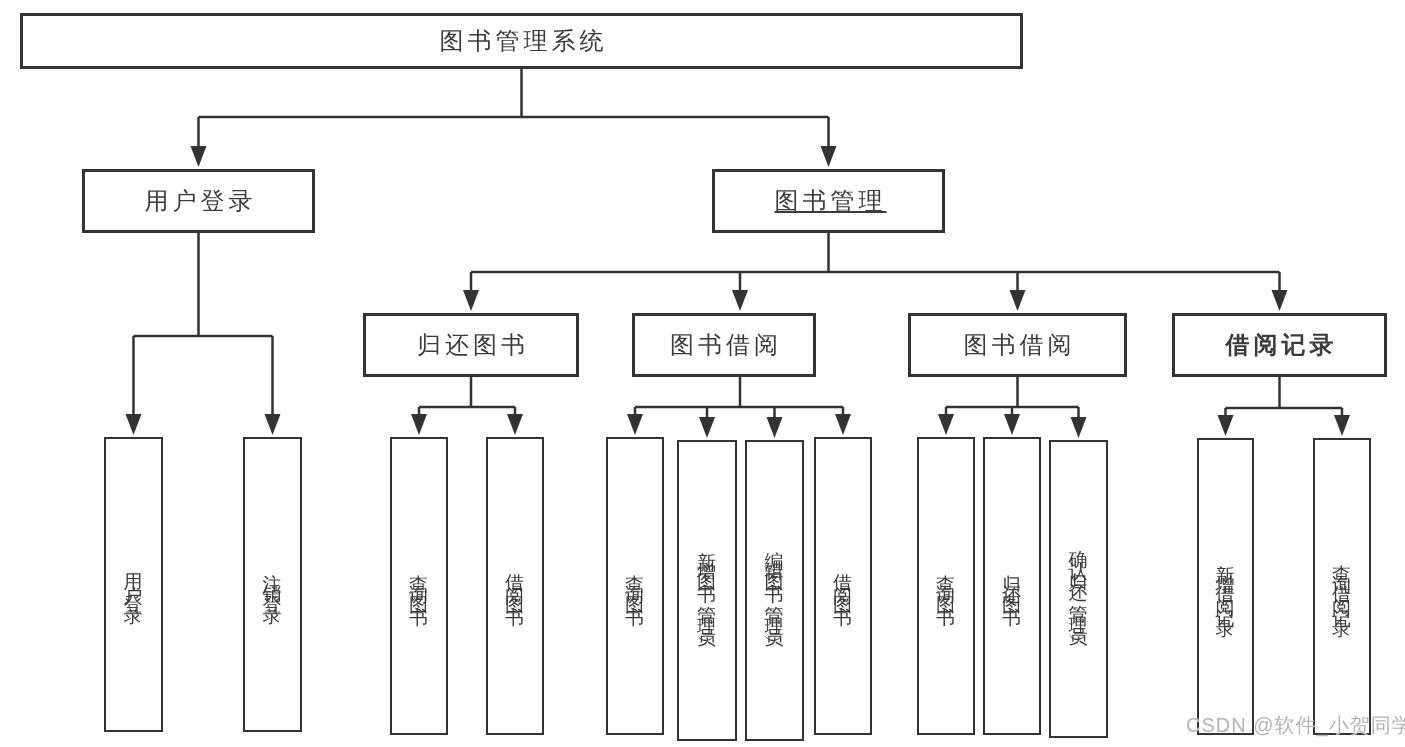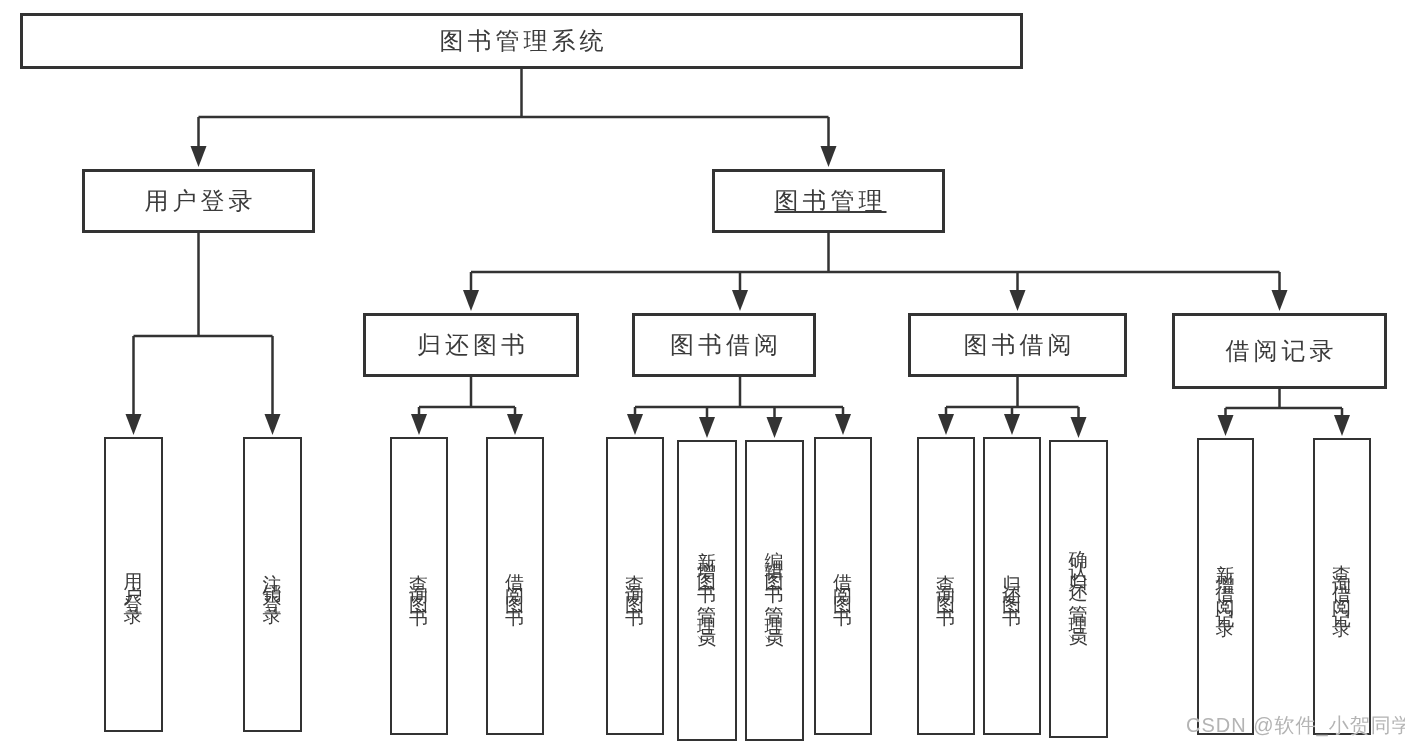--- a/index.html
+++ b/index.html
@@ -111,21 +111,21 @@
 
   <div class="node hbox" style="left:363px;top:313px;width:216px;height:64px;">
     <span>归还图书</span>
   </div>
   <div class="node hbox" style="left:632px;top:313px;width:184px;height:64px;">
     <span>图书借阅</span>
   </div>
   <div class="node hbox" style="left:908px;top:313px;width:219px;height:64px;">
     <span>图书借阅</span>
   </div>
-  <div class="node hbox" style="left:1172px;top:313px;width:215px;height:76px;">
+  <div class="node hbox" style="left:1172px;top:313px;width:215px;height:64px;font-weight:bold;">
     <span>借阅记录</span>
   </div>
 
   <div class="node vbox" style="left:104px;top:437px;width:59px;height:295px;">
     <span>用户登录</span>
   </div>
   <div class="node vbox" style="left:243px;top:437px;width:59px;height:295px;">
     <span>注销登录</span>
   </div>
 

